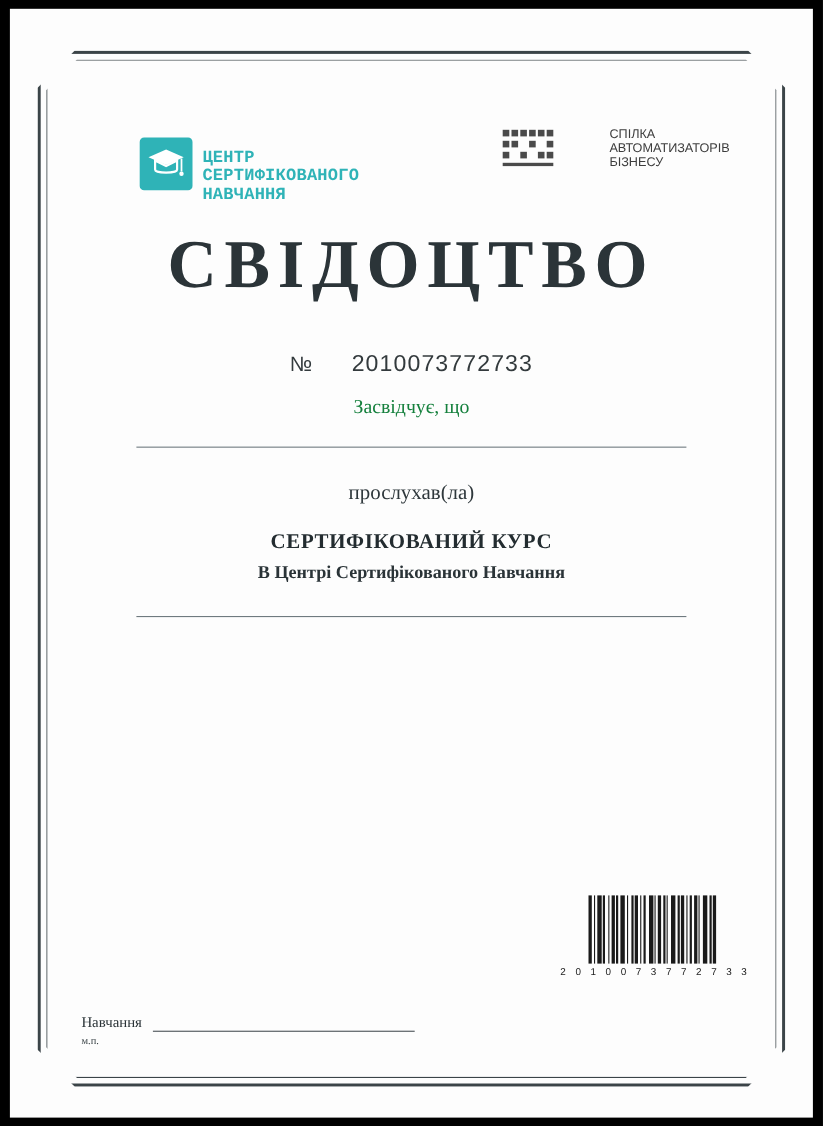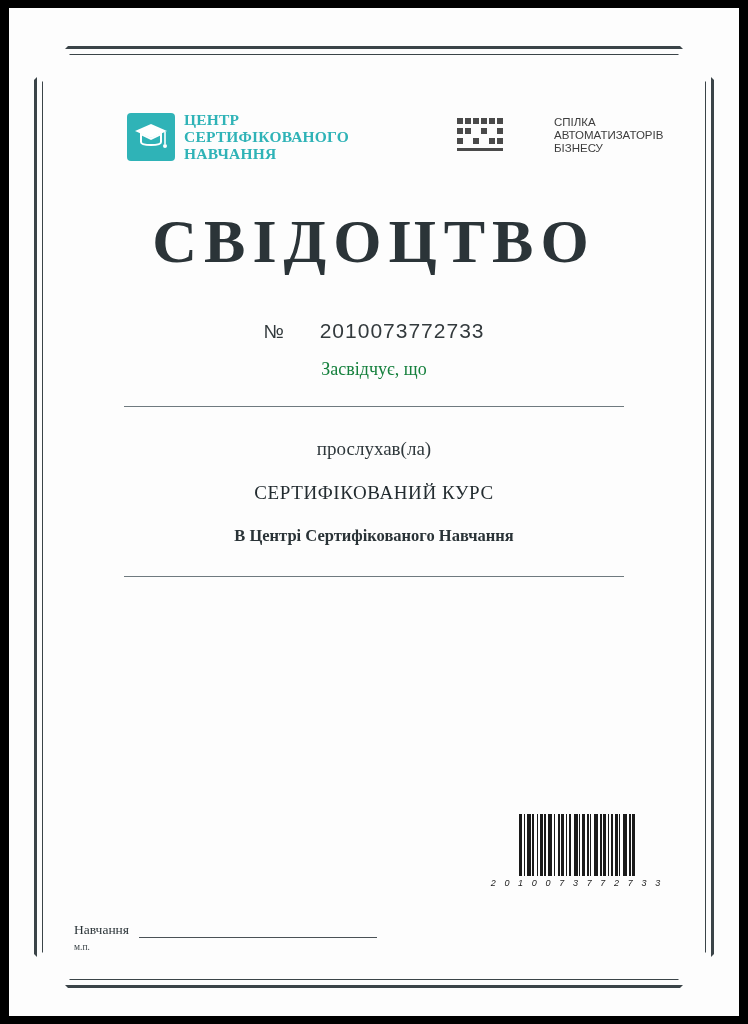--- a/index.html
+++ b/index.html
@@ -75,26 +75,27 @@
     height: 48px;
     background: #2fb3b7;
     border-radius: 4px;
     position: relative;
     flex: none;
     margin-right: 9px;
   }
   .logo-csn .cap svg { position: absolute; left: 6px; top: 7px; }
   .logo-csn .cap-text {
     color: #2fb3b7;
-    font-family: Liberation Serif, serif;
+    font-family: Liberation Mono, monospace;
     font-weight: bold;
     font-size: 15.5px;
     line-height: 17px;
     letter-spacing: .2px;
     white-space: pre-line;
+    margin-top: 24px;
   }
 
   .logo-sab {
     position: absolute;
     left: 393px;
     top: 46px;
     display: flex;
     align-items: center;
     gap: 36px;
   }
@@ -158,21 +159,21 @@
     margin-top: 31px;
     text-align: center;
     font-size: 19px;
     color: #2f383c;
   }
 
   .course-label {
     margin-top: 22px;
     text-align: center;
     font-size: 19px;
-    font-weight: normal;
+    font-weight: bold;
     letter-spacing: .6px;
     color: #232c30;
   }
 
   .course-name {
     margin-top: 18px;
     text-align: center;
     font-family: "Liberation Sans", sans-serif;
     font-size: 19.5px;
     font-weight: bold;
@@ -188,35 +189,34 @@
   }
   .hours .blank {
     display: inline-block;
     width: 34px;
     border-bottom: 1.5px solid #2f383c;
     margin: 0 4px;
     vertical-align: 2px;
   }
 
   .center-line {
-    margin-top: 22px;
+    margin-top: 6px;
     text-align: center;
     font-size: 16.5px;
     font-weight: bold;
     color: #2a3337;
   }
 
   
   .barcode-wrap {
     position: absolute;
-    right: 18px;
+    right: 2px;
     bottom: 78px;
     width: 178px;
-    text-align: center;
-    font-style: italic;
+    text-align: right;
   }
   .barcode {
     height: 62px;
     display: flex;
     align-items: stretch;
     justify-content: center;
     gap: 0;
   }
   .barcode i { display: block; background: #1a1a1a; height: 100%; }
   .barcode i.s { background: transparent; }

